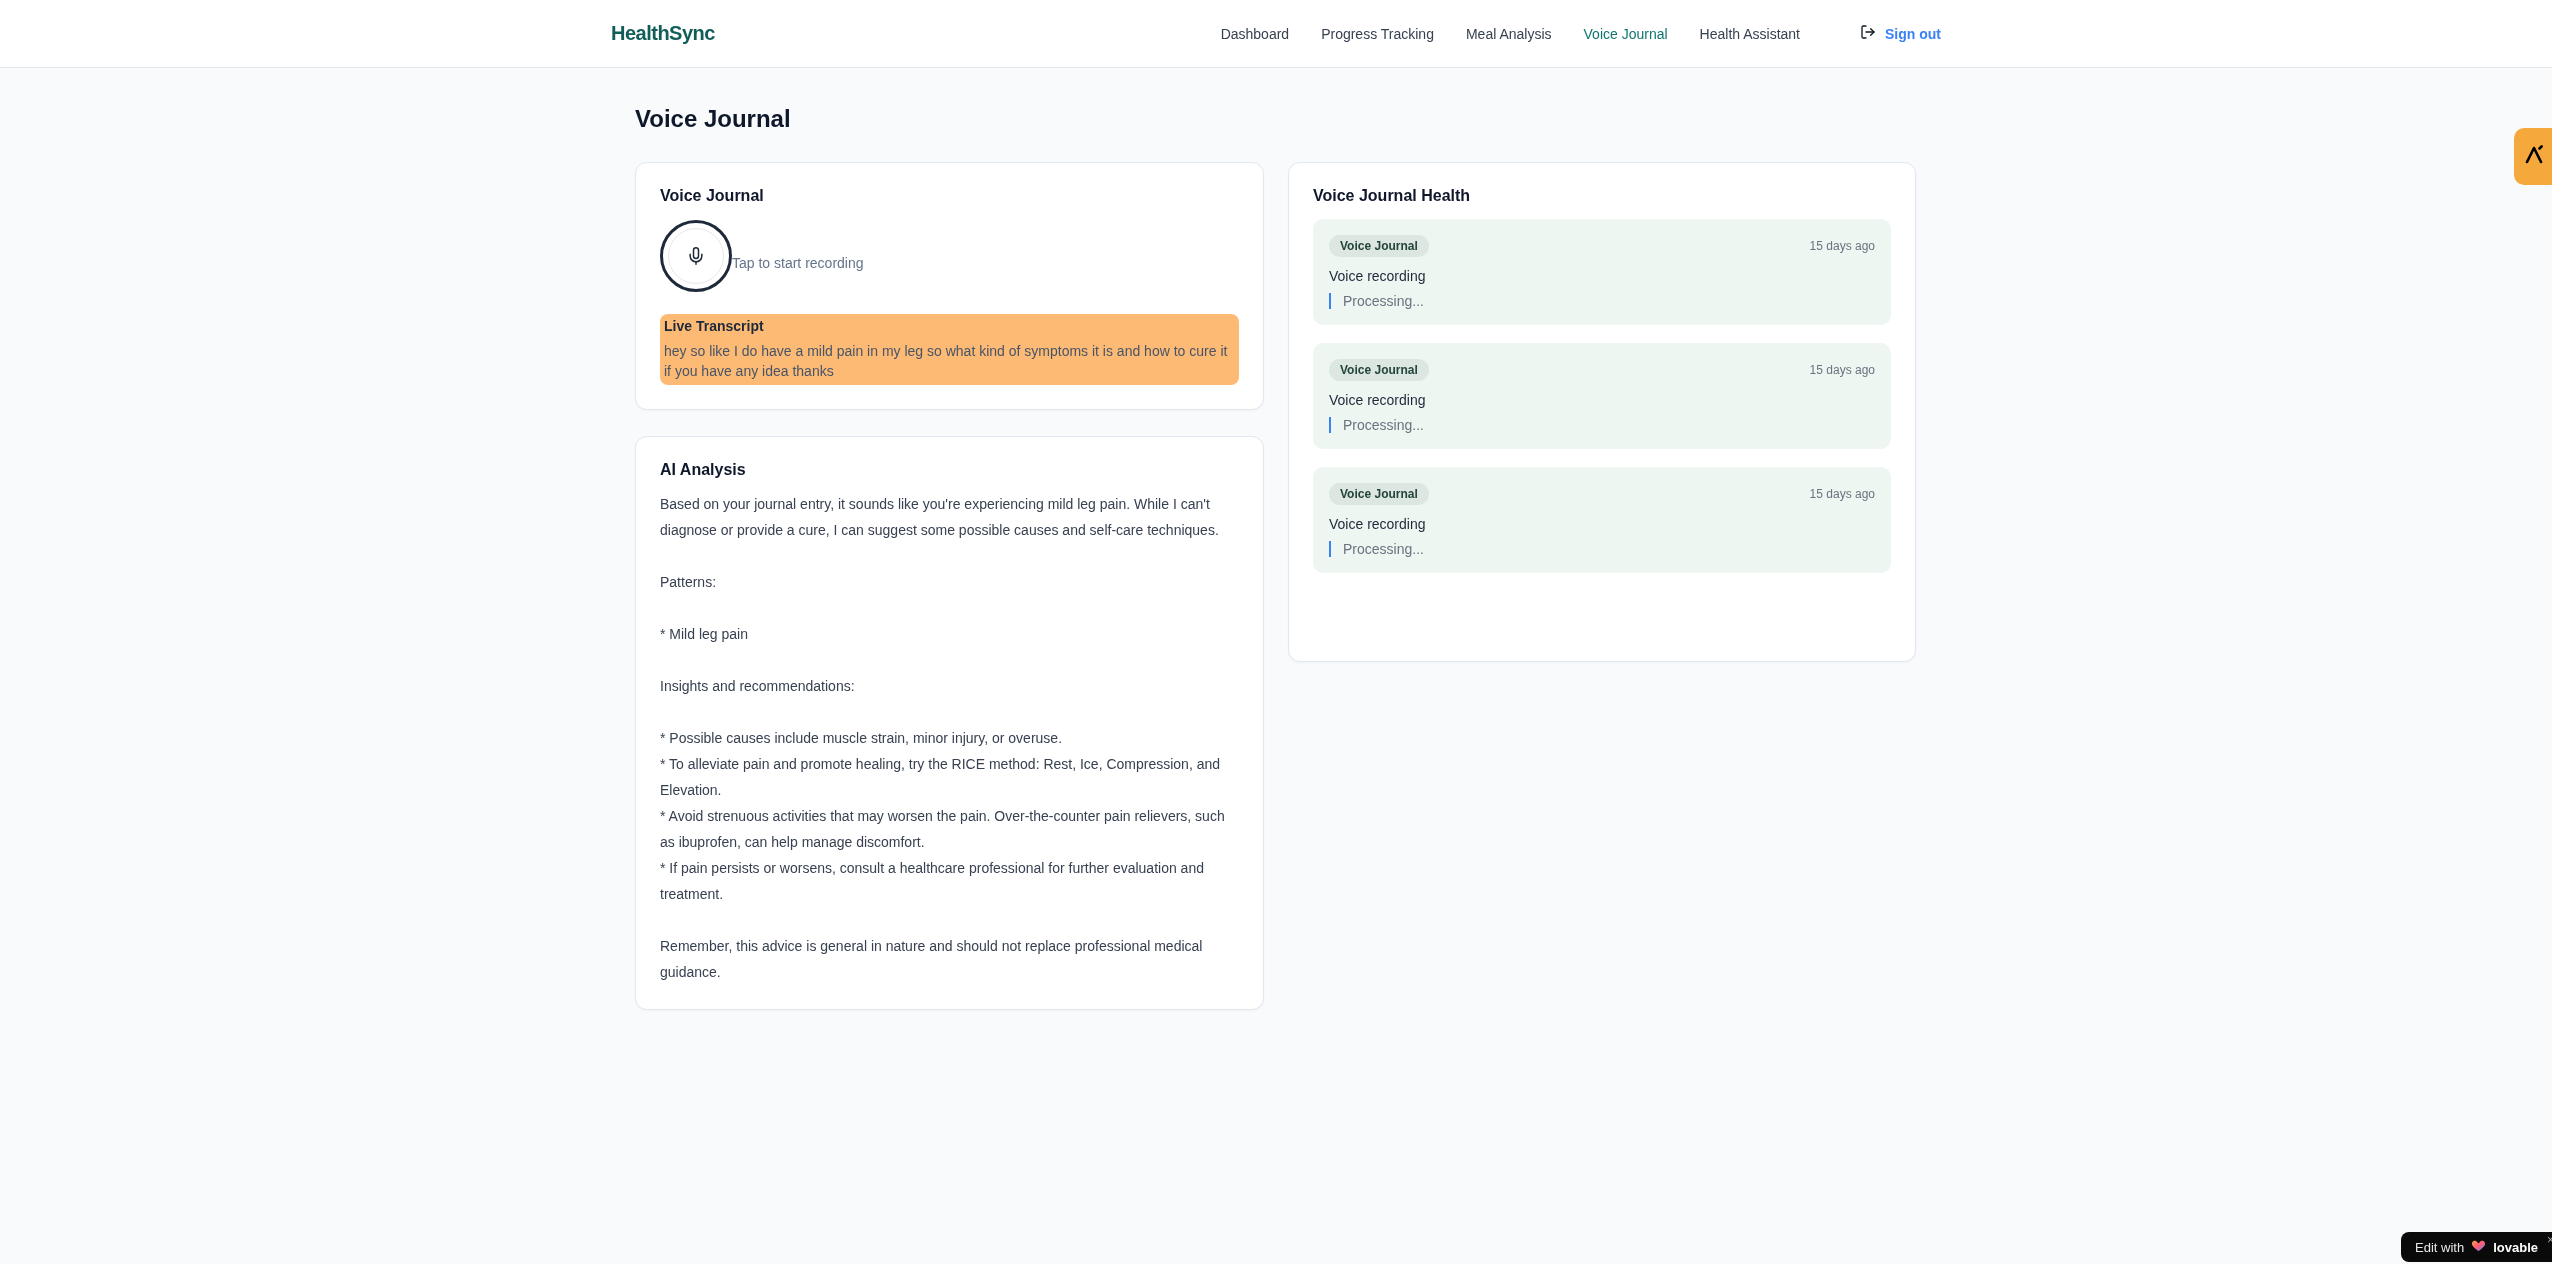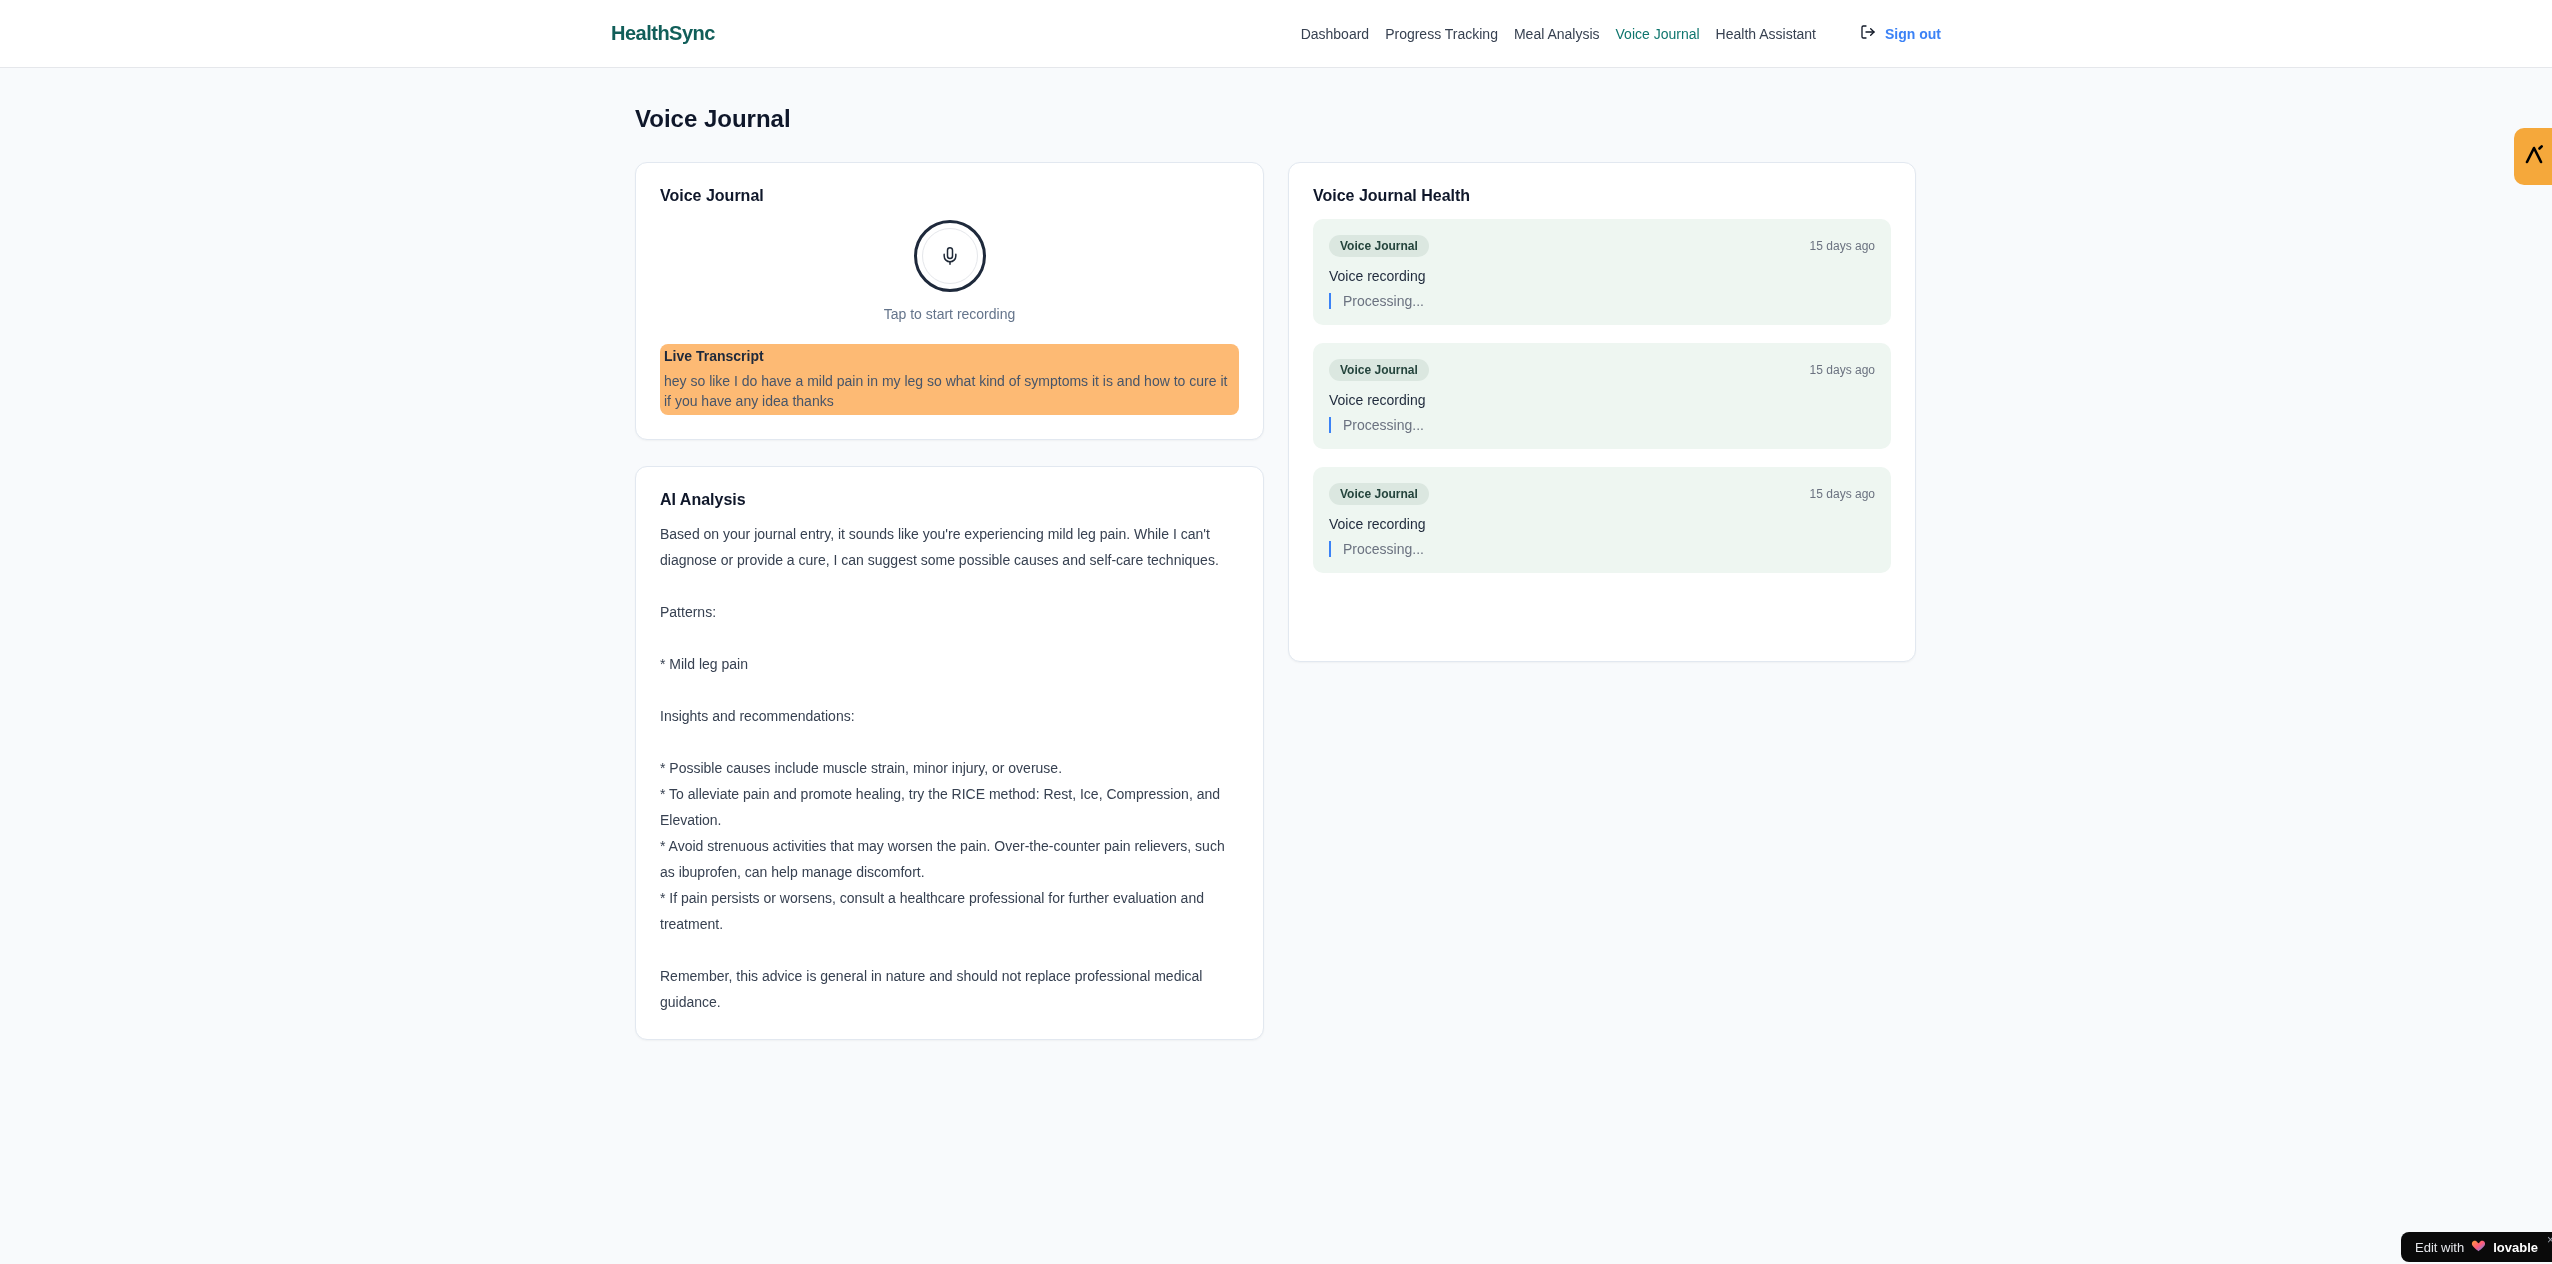--- a/index.html
+++ b/index.html
@@ -20,21 +20,21 @@
     width:1330px; height:67px;
     margin:0 auto;
     display:flex; align-items:center; justify-content:space-between;
   }
   .logo {
     font-size:20px; font-weight:bold;
     color:var(--brand-dark, #115e59);
     letter-spacing:-0.5px;
     cursor:pointer;
   }
-  .nav { display:flex; align-items:center; gap:16px; }
+  .nav { display:flex; align-items:center; gap:32px; }
   .nav a {
     font-size:14px; color:#374151; text-decoration:none; font-weight:500;
     cursor:pointer; white-space:nowrap;
   }
   .nav a.active { color:var(--brand-teal, #0f766e); }
   .signout {
     display:flex; align-items:center; gap:9px;
     margin-left:28px;
     background:none; border:none; cursor:pointer;
     font-family:inherit; font-size:14px; font-weight:600; color:#3b82f6;
@@ -47,21 +47,21 @@
   .col-left { display:flex; flex-direction:column; gap:26px; }
   .card {
     background:#ffffff;
     border:1px solid #e2e8f0;
     border-radius:12px;
     box-shadow:0 1px 2px rgba(0,0,0,0.04);
     padding:24px;
   }
   .card h2 { font-size:16px; font-weight:600; color:#0f172a; }
   
-  .mic-area { display:flex; flex-direction:column; align-items:center; margin-top:15px; }
+  .mic-area { display:flex; align-items:center; margin-top:15px; }
   .mic-btn {
     width:72px; height:72px; border-radius:50%;
     background:#ffffff;
     border:3px solid #1e293b;
     cursor:pointer;
     display:flex; align-items:center; justify-content:center;
     padding:0;
   }
   .mic-inner {
     width:56px; height:56px; border-radius:50%;

